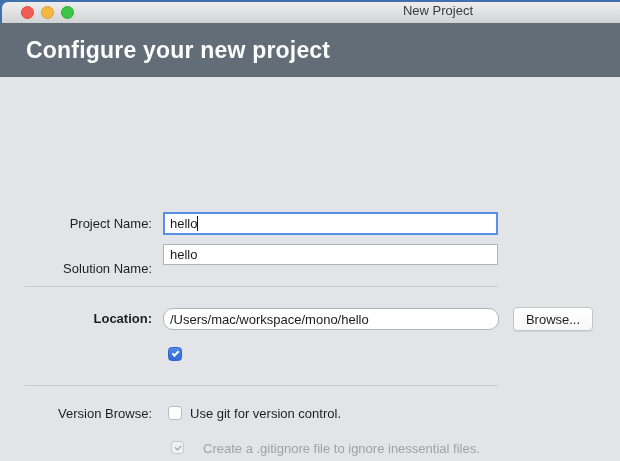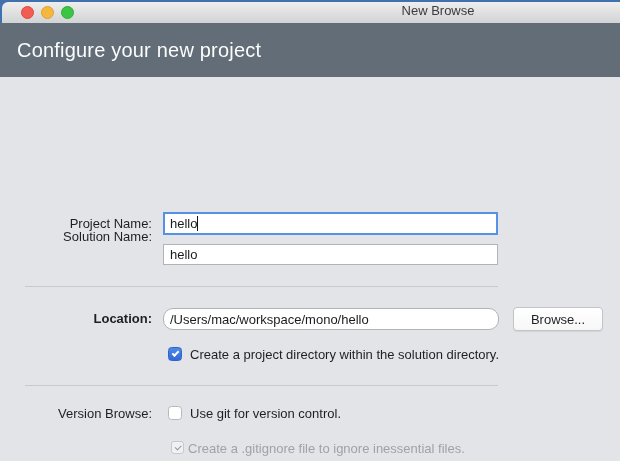--- a/index.html
+++ b/index.html
@@ -12,31 +12,31 @@
     background:linear-gradient(#eeeeee,#d2d3d5);border-top-left-radius:6px;}
   .traffic{position:absolute;top:6px;width:13px;height:13px;border-radius:50%;padding:0;border:none;cursor:default;}
   .tl-close{left:21px;background:#f25d53;border:1px solid #df4840;}
   .tl-min{left:41px;background:#f6b73e;border:1px solid #e0a032;}
   .tl-zoom{left:61px;background:#3ac544;border:1px solid #2fad38;}
   .win-title{position:absolute;left:438px;top:3px;transform:translateX(-50%);
     font-size:13px;line-height:16px;color:#3b3b3d;white-space:nowrap;}
 
   .dlg-header{position:absolute;left:0;top:23px;width:620px;height:54px;background:#636d78;
     display:flex;align-items:center;}
-  .dlg-header .htitle{color:#fbfcfc;font-size:20px;padding-left:17px;letter-spacing:.2px;}
+  .dlg-header .htitle{color:#fbfcfc;font-size:23px;padding-left:26px;letter-spacing:.2px;font-weight:bold;}
 
   .flabel{position:absolute;left:0;width:152px;text-align:right;font-size:13px;line-height:17px;color:#1e1f21;}
   .txt{position:absolute;left:163px;width:335px;height:21px;border:1px solid #b1b3b6;background:#fff;
     font-size:13px;color:#1b1b1d;padding:0 6px;border-radius:0;outline:none;}
   .txt.focused{height:23px;border:2px solid #5791e5;padding:0 5px;}
   .caret{position:absolute;width:1px;height:15px;background:#141414;}
 
   .divider{position:absolute;left:25px;width:473px;height:1px;background:#c7c9cc;}
 
-  .btn{position:absolute;left:513px;top:307px;width:90px;height:24px;border:1px solid #c3c4c6;
+  .btn{position:absolute;left:513px;top:307px;width:80px;height:24px;border:1px solid #c3c4c6;
     border-radius:4px;background:linear-gradient(#ffffff,#f7f7f8);font-size:13px;color:#1e1f21;
     box-shadow:0 1px 1px rgba(0,0,0,.07);cursor:default;}
 
   .cb{position:absolute;width:14px;height:14px;border-radius:3.5px;cursor:default;padding:0;}
   .cb-on{background:linear-gradient(#4b8ae6,#3368d9);border:1px solid #2e63cf;}
   .cb-off{background:#fff;border:1px solid #b6b8bb;}
   .cb-dis{width:13px;height:13px;background:#f0f1f2;border:1px solid #c7c8ca;border-radius:3px;}
   .chk{position:absolute;left:2.5px;top:3px;width:7px;height:4px;border-left:2px solid #fff;
     border-bottom:2px solid #fff;transform:rotate(-45deg);}
   .chk-gray{position:absolute;left:2.5px;top:2.5px;width:6px;height:3.5px;border-left:1.5px solid #96989b;
@@ -48,48 +48,47 @@
 <body>
 
 <div class="window">
 
   <div class="desktop-edge-top"></div>
 
   <div class="titlebar"></div>
   <button class="traffic tl-close"></button>
   <button class="traffic tl-min"></button>
   <button class="traffic tl-zoom"></button>
-  <div class="win-title">New Browse</div>
+  <div class="win-title">New Project</div>
 
   <div class="dlg-header">
     <div class="htitle">Configure your new project</div>
   </div>
 
   <div class="flabel" style="top:215px;">Project Name:</div>
   <input class="txt focused" style="top: 212px;" type="text" value="hello">
   <div class="caret" style="left:197px;top:216px;"></div>
 
-  <div class="flabel" style="top:228px;padding-left:40px;">Solution Name:</div>
+  <div class="flabel" style="top:260px;padding-left:40px;">Solution Name:</div>
   <input class="txt" style="top: 244px;" type="text" value="hello">
 
   <div class="divider" style="top:286px;"></div>
 
   <div class="flabel" style="top:310px;font-weight:bold;">Location:</div>
   <input class="txt" style="top: 308px; width: 336px; height: 22px; border-radius: 10px;" type="text" value="/Users/mac/workspace/mono/hello">
   <button class="btn">Browse...</button>
 
   <button class="cb cb-on" style="left:168px;top:347px;">
     <span class="chk"></span>
   </button>
-  <div class="cblabel" style="left:190px;top:347px;">Create a project directory within the solution directory.</div>
 
   <div class="divider" style="top:385px;"></div>
 
   <div class="flabel" style="top:405px;">Version Browse:</div>
   <button class="cb cb-off" style="left:168px;top:406px;"></button>
   <div class="cblabel" style="left:190px;top:406px;">Use git for version control.</div>
 
   <button class="cb cb-dis" style="left:171px;top:441px;" disabled="">
     <span class="chk-gray"></span>
   </button>
-  <div class="cblabel dis" style="left:188px;top:441px;">Create a .gitignore file to ignore inessential files.</div>
+  <div class="cblabel dis" style="left:203px;top:441px;">Create a .gitignore file to ignore inessential files.</div>
 
 </div>
 
 </body></html>

